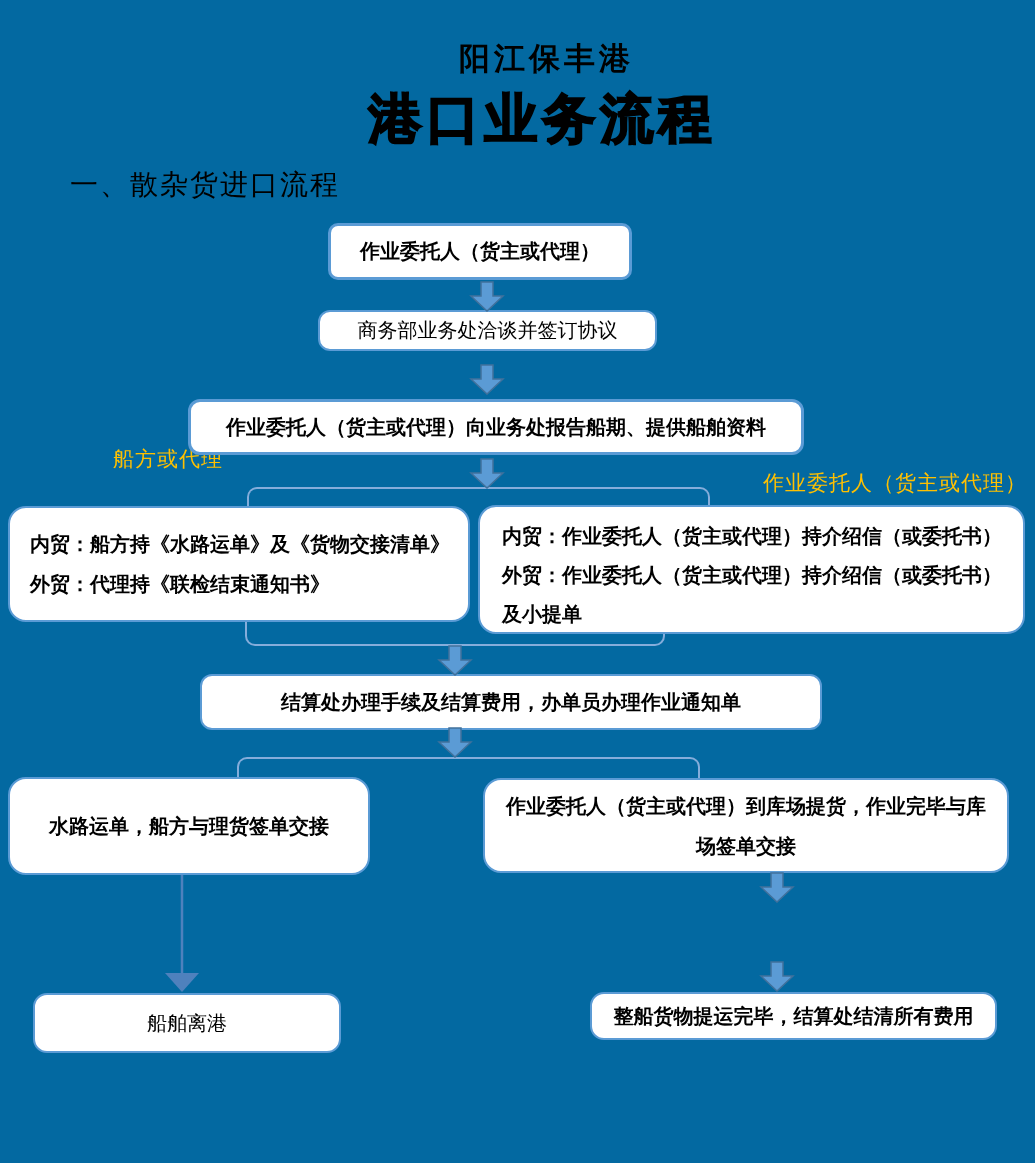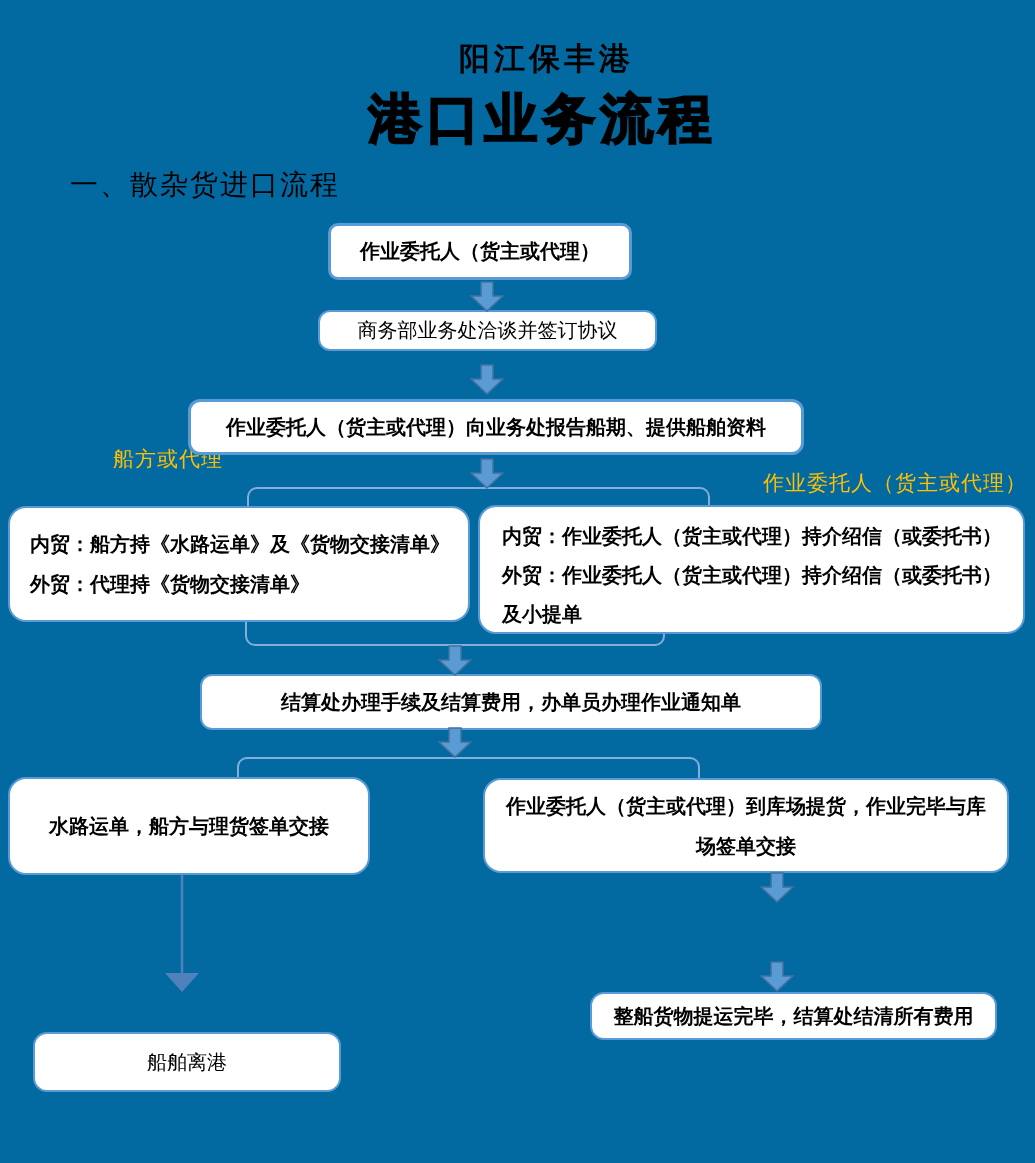--- a/index.html
+++ b/index.html
@@ -56,21 +56,21 @@
   .n-clientdocs {
     left:478px; top:505px; width:547px; height:129px;
     font-size:20px; border-radius:18px;
     display:block; text-align:left; padding:10px 8px 0 22px; line-height:39px;
   }
 
   .n-settlement { left:200px; top:674px; width:622px; height:56px; font-size:20px; border-radius:12px; }
   .n-tally      { left:8px;   top:777px; width:362px; height:98px; font-size:20px; border-radius:18px; }
   .n-warehouse  { left:483px; top:778px; width:526px; height:95px; font-size:20px; border-radius:18px; padding:0 16px; line-height:40px; }
   .n-cargoout   { left:627px; top:902px; width:303px; height:60px; font-size:20px; font-weight:normal; border-radius:14px; }
-  .n-departure  { left:33px;  top:993px; width:308px; height:60px; font-size:20px; font-weight:normal; border-radius:14px;margin-top:39px; }
+  .n-departure  { left:33px;  top:993px; width:308px; height:60px; font-size:20px; font-weight:normal; border-radius:14px; }
   .n-final      { left:590px; top:992px; width:407px; height:48px; font-size:20px; border-radius:14px; }
 
   
   .branch-label {
     position:absolute; z-index:2;
     font-family:"Liberation Serif", serif;
     font-size:21px; letter-spacing:1px; color:#FFC000;
   }
   .label-left  { left:113px; top:445px; }
   .label-right { left:763px; top:469px; }
@@ -112,21 +112,21 @@
 
   <div class="branch-label label-left">船方或代理</div>
   <div class="branch-label label-right">作业委托人（货主或代理）</div>
 
   <div class="box thick n-client">作业委托人（货主或代理）</div>
   <div class="box n-negotiate">商务部业务处洽谈并签订协议</div>
   <div class="box thick n-report">作业委托人（货主或代理）向业务处报告船期、提供船舶资料</div>
 
   <div class="box n-shipdocs">
     <div>内贸：船方持《水路运单》及《货物交接清单》</div>
-    <div>外贸：代理持《货物交接清单》</div>
+    <div>外贸：代理持《联检结束通知书》</div>
   </div>
 
   <div class="box n-clientdocs">
     <div>内贸：作业委托人（货主或代理）持介绍信（或委托书）</div>
     <div>外贸：作业委托人（货主或代理）持介绍信（或委托书）</div>
     <div>及小提单</div>
   </div>
 
   <div class="box n-settlement">结算处办理手续及结算费用，办单员办理作业通知单</div>
   <div class="box n-tally">水路运单，船方与理货签单交接</div>

